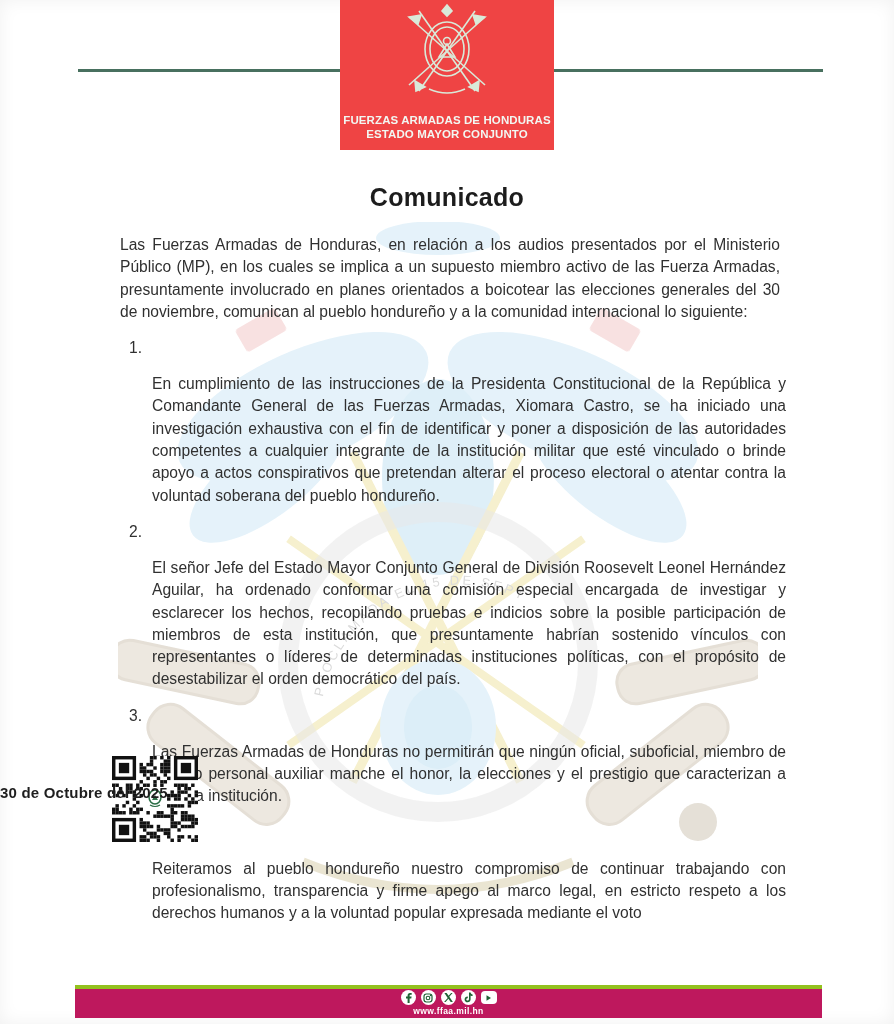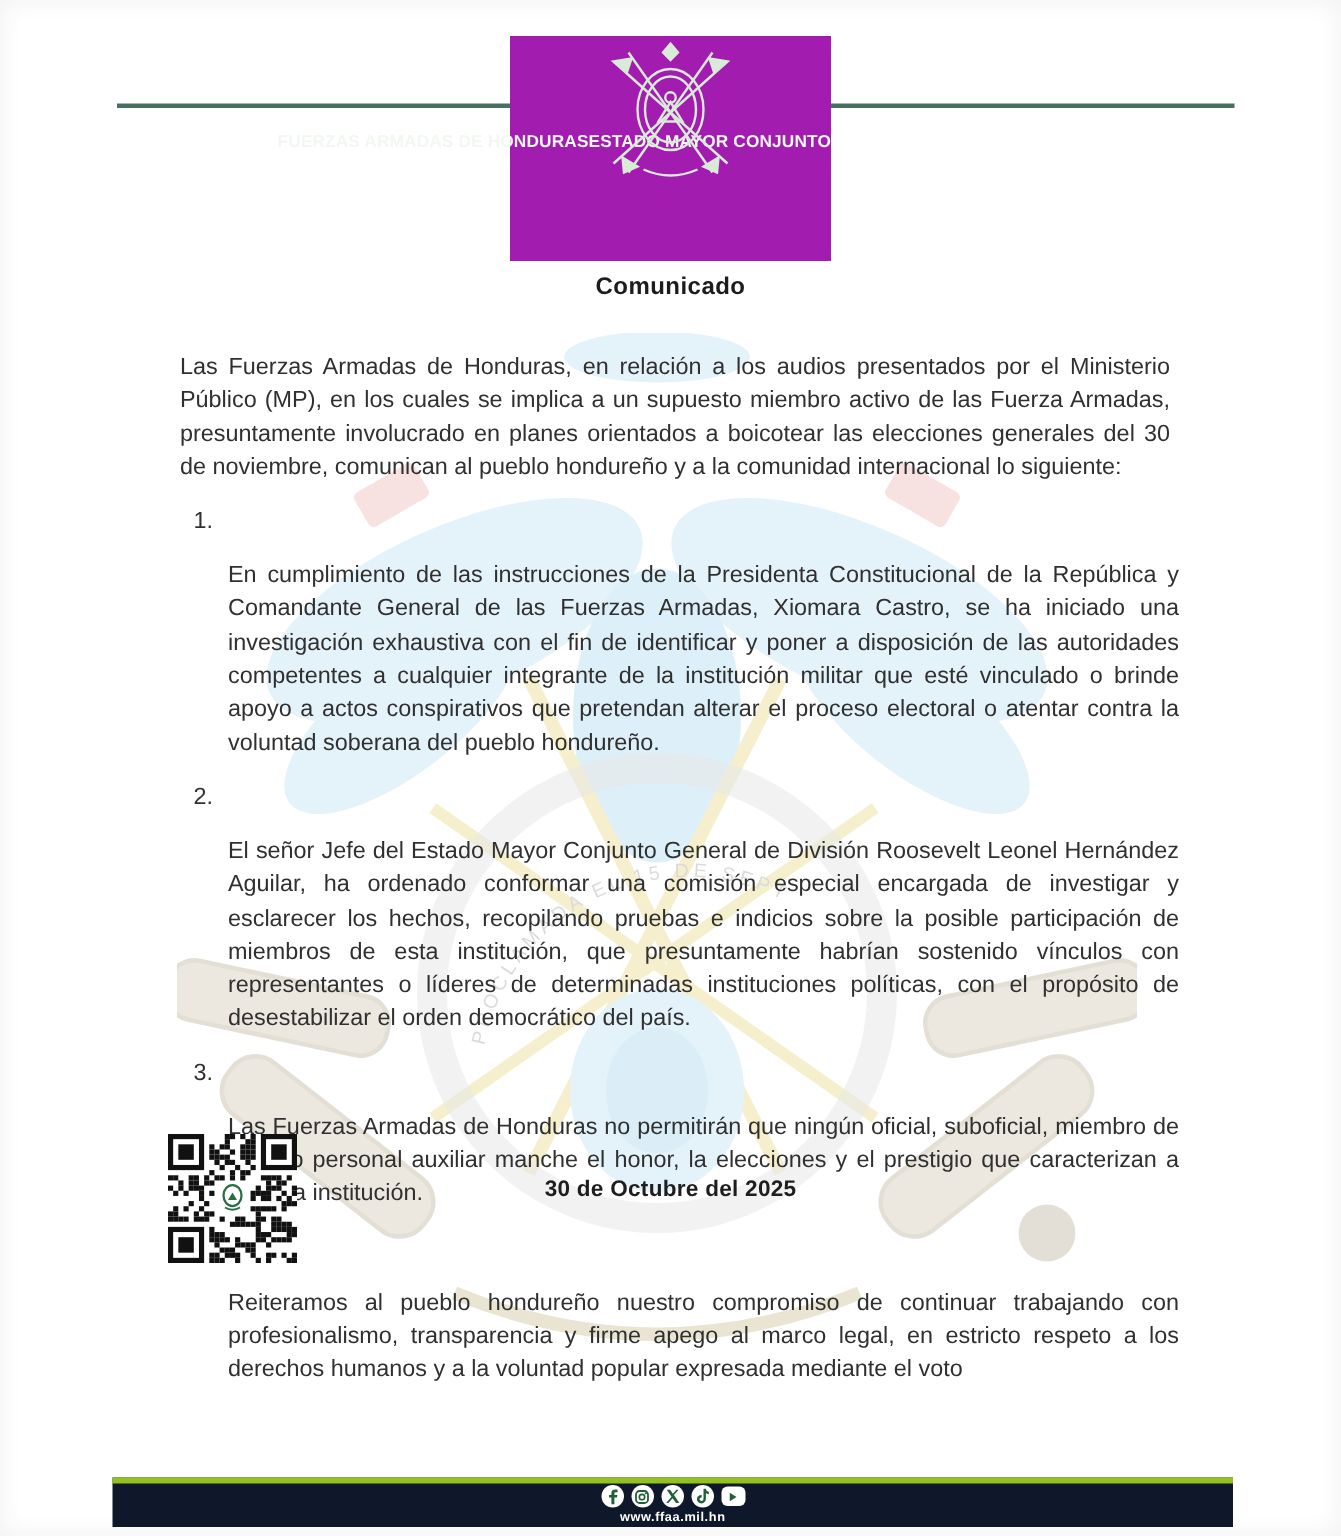--- a/index.html
+++ b/index.html
@@ -7,45 +7,45 @@
     position:relative;width:894px;height:1024px;margin:0 auto;
     background:#ffffff;overflow:hidden;
     font-family:"Liberation Sans","DejaVu Sans",sans-serif;
     box-shadow:inset 0 0 18px rgba(0,0,0,0.06);
   }
   
   .watermark{position:absolute;left:118px;top:222px;width:640px;height:690px;opacity:.55;z-index:0;pointer-events:none;}
   
   .header-rule{position:absolute;top:69px;left:78px;width:745px;height:3px;background:#48705f;z-index:1;}
   .banner{
-    position:absolute;top:24px;left:50%;transform:translateX(-50%);
-    width:214px;height:150px;background:#a21caf;z-index:2;
-    display:flex;flex-direction:row;align-items:center;justify-content:flex-end;
+    position:absolute;top:0;left:50%;transform:translateX(-50%);
+    width:214px;height:150px;background:#ef4444;z-index:2;
+    display:flex;flex-direction:column;align-items:center;justify-content:flex-end;
     padding-bottom:9px;box-sizing:border-box;
   }
   .banner .emblem{position:absolute;top:3px;left:50%;transform:translateX(-50%);}
   .org-line{color:#f2f7f2;font-weight:bold;font-size:11.5px;line-height:14px;letter-spacing:.1px;text-align:center;white-space:nowrap;}
   
   .doc-title{position:absolute;top:183px;left:0;right:0;text-align:center;z-index:1;
-    font-size:16px;font-weight:bold;color:#1c1c1c;letter-spacing:.3px;}
+    font-size:25px;font-weight:bold;color:#1c1c1c;letter-spacing:.3px;}
   
   .content{position:absolute;top:228px;left:114px;width:672px;z-index:1;
     color:#303030;font-size:15.6px;line-height:22.3px;}
   .intro{text-align:justify;margin:6px;}
   .num-list{margin:14px 0 0 15px;display:flex;flex-direction:column;gap:14px;}
   .list-item{display:flex;}
   .item-number{width:23px;flex-shrink:0;}
   .item-text{flex:1;text-align:justify;margin-top:36px;}
   
   .qr{position:absolute;top:756px;left:112px;width:86px;height:86px;z-index:1;background:#fff;}
-  .date-block{position:absolute;top:784px;left:0;right:0;text-align:center;z-index:1;}
+  .date-block{position:absolute;top:784px;left:0;right:0;z-index:1;}
   .date-line{font-size:15px;font-weight:bold;color:#1e1e1e;letter-spacing:.2px;}
   .sig-line{margin-top:11px;font-size:15px;font-weight:bold;color:#1e1e1e;letter-spacing:.2px;}
   
-  .footer-bar{position:absolute;left:75px;top:985px;width:747px;height:33px;z-index:2;background:#0f172a;
+  .footer-bar{position:absolute;left:75px;top:985px;width:747px;height:33px;z-index:2;background:#be185d;
     border-top:4px solid #93c11e;box-sizing:border-box;
     display:flex;flex-direction:column;align-items:center;justify-content:flex-start;}
   .social-row{display:flex;gap:5px;margin-top:1px;align-items:center;}
   .sicon{width:15px;height:15px;border-radius:50%;background:#ffffff;color:#1f6134;
     display:flex;align-items:center;justify-content:center;font-size:10px;font-weight:bold;line-height:1;}
   .sicon.yt{border-radius:4px;width:16px;height:13px;}
   .site-url{color:#ffffff;font-size:8.5px;letter-spacing:.4px;margin-top:1px;font-weight:bold;}
 </style>
 </head>
 <body>

